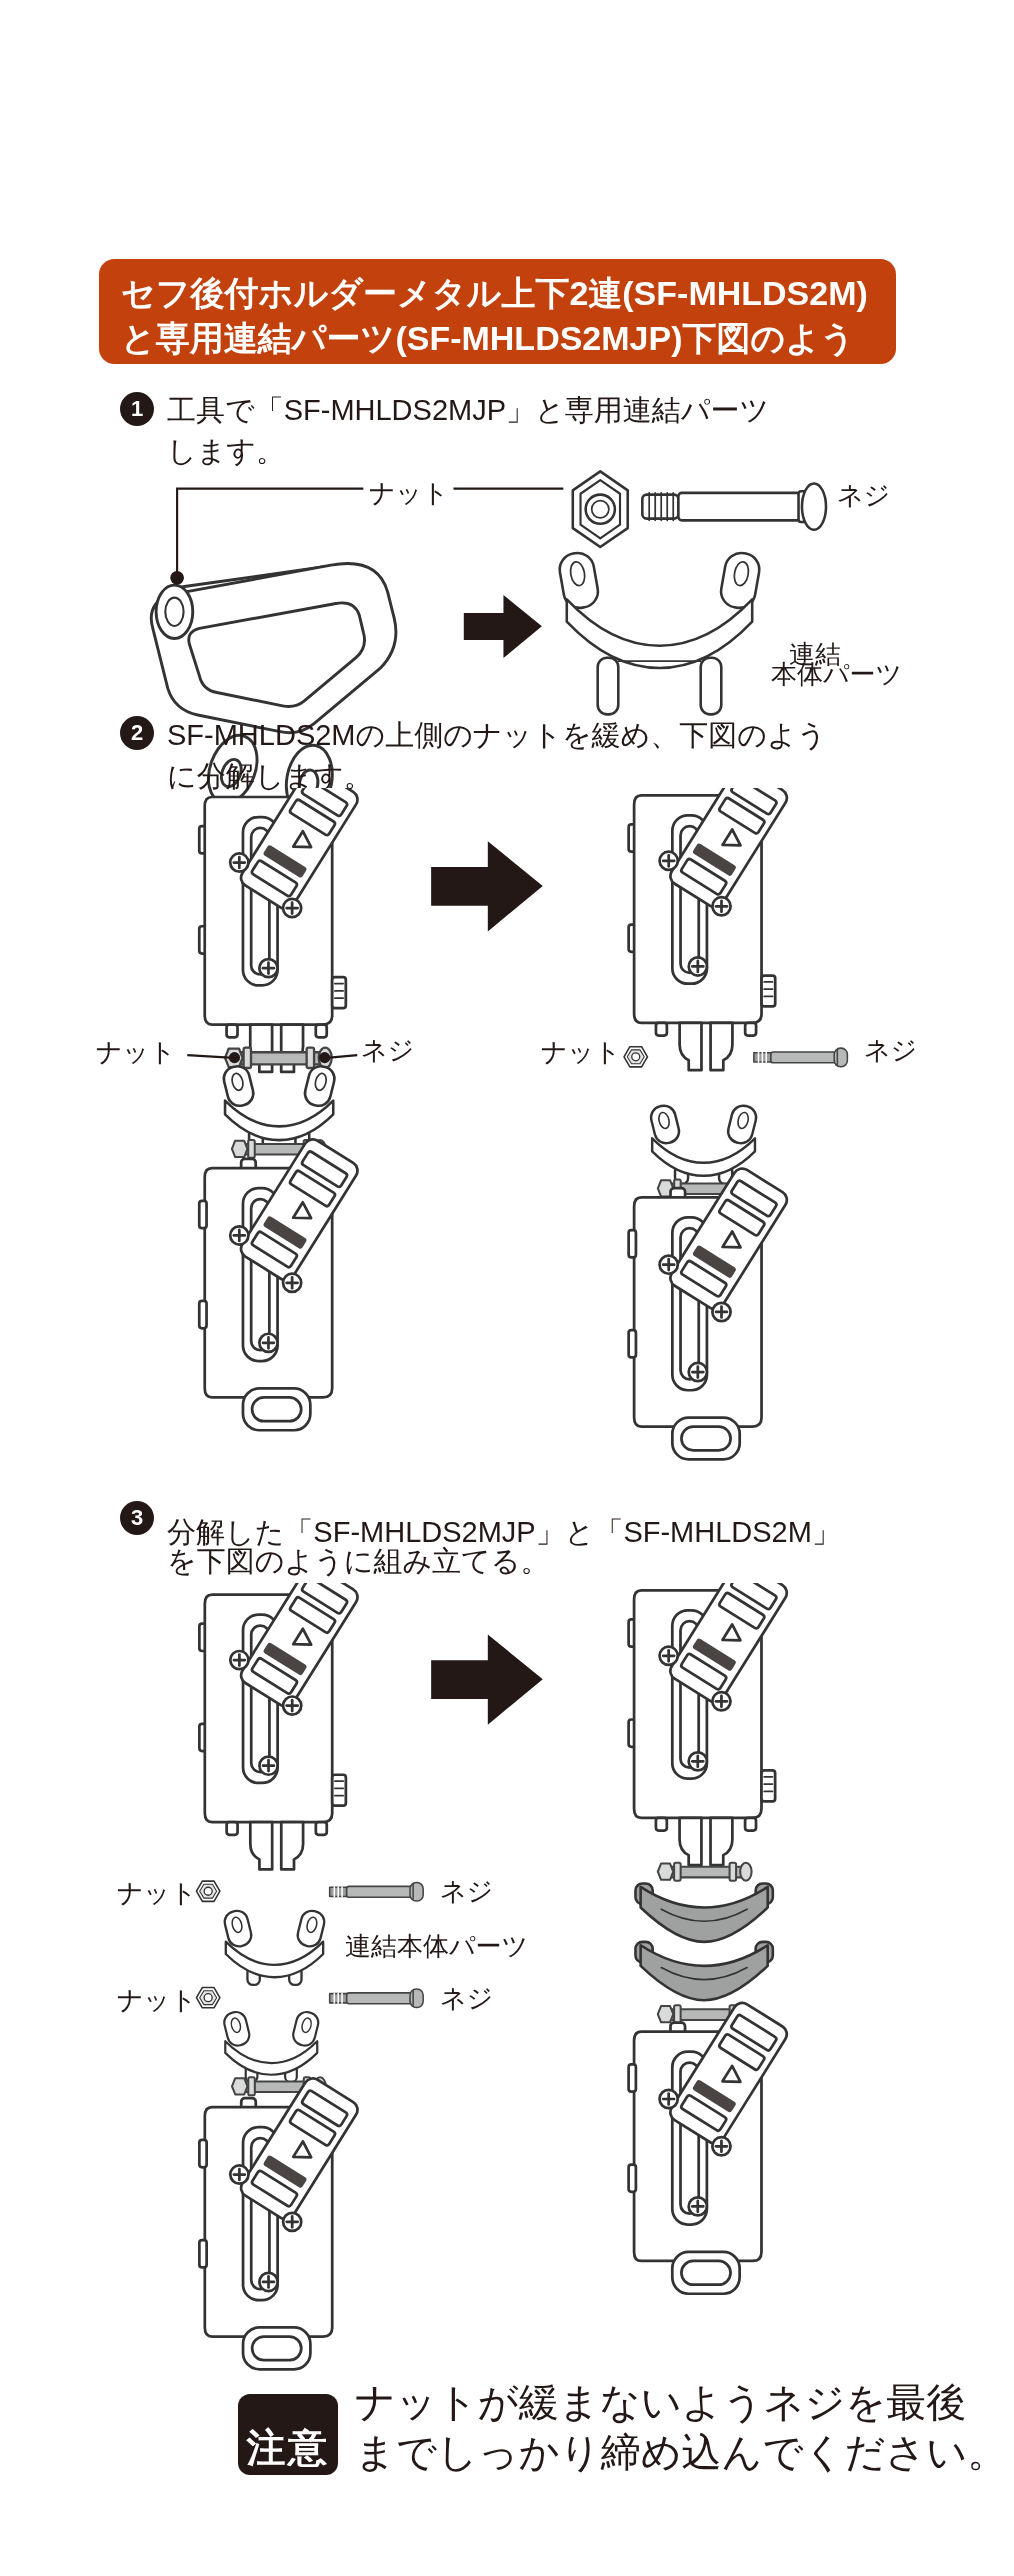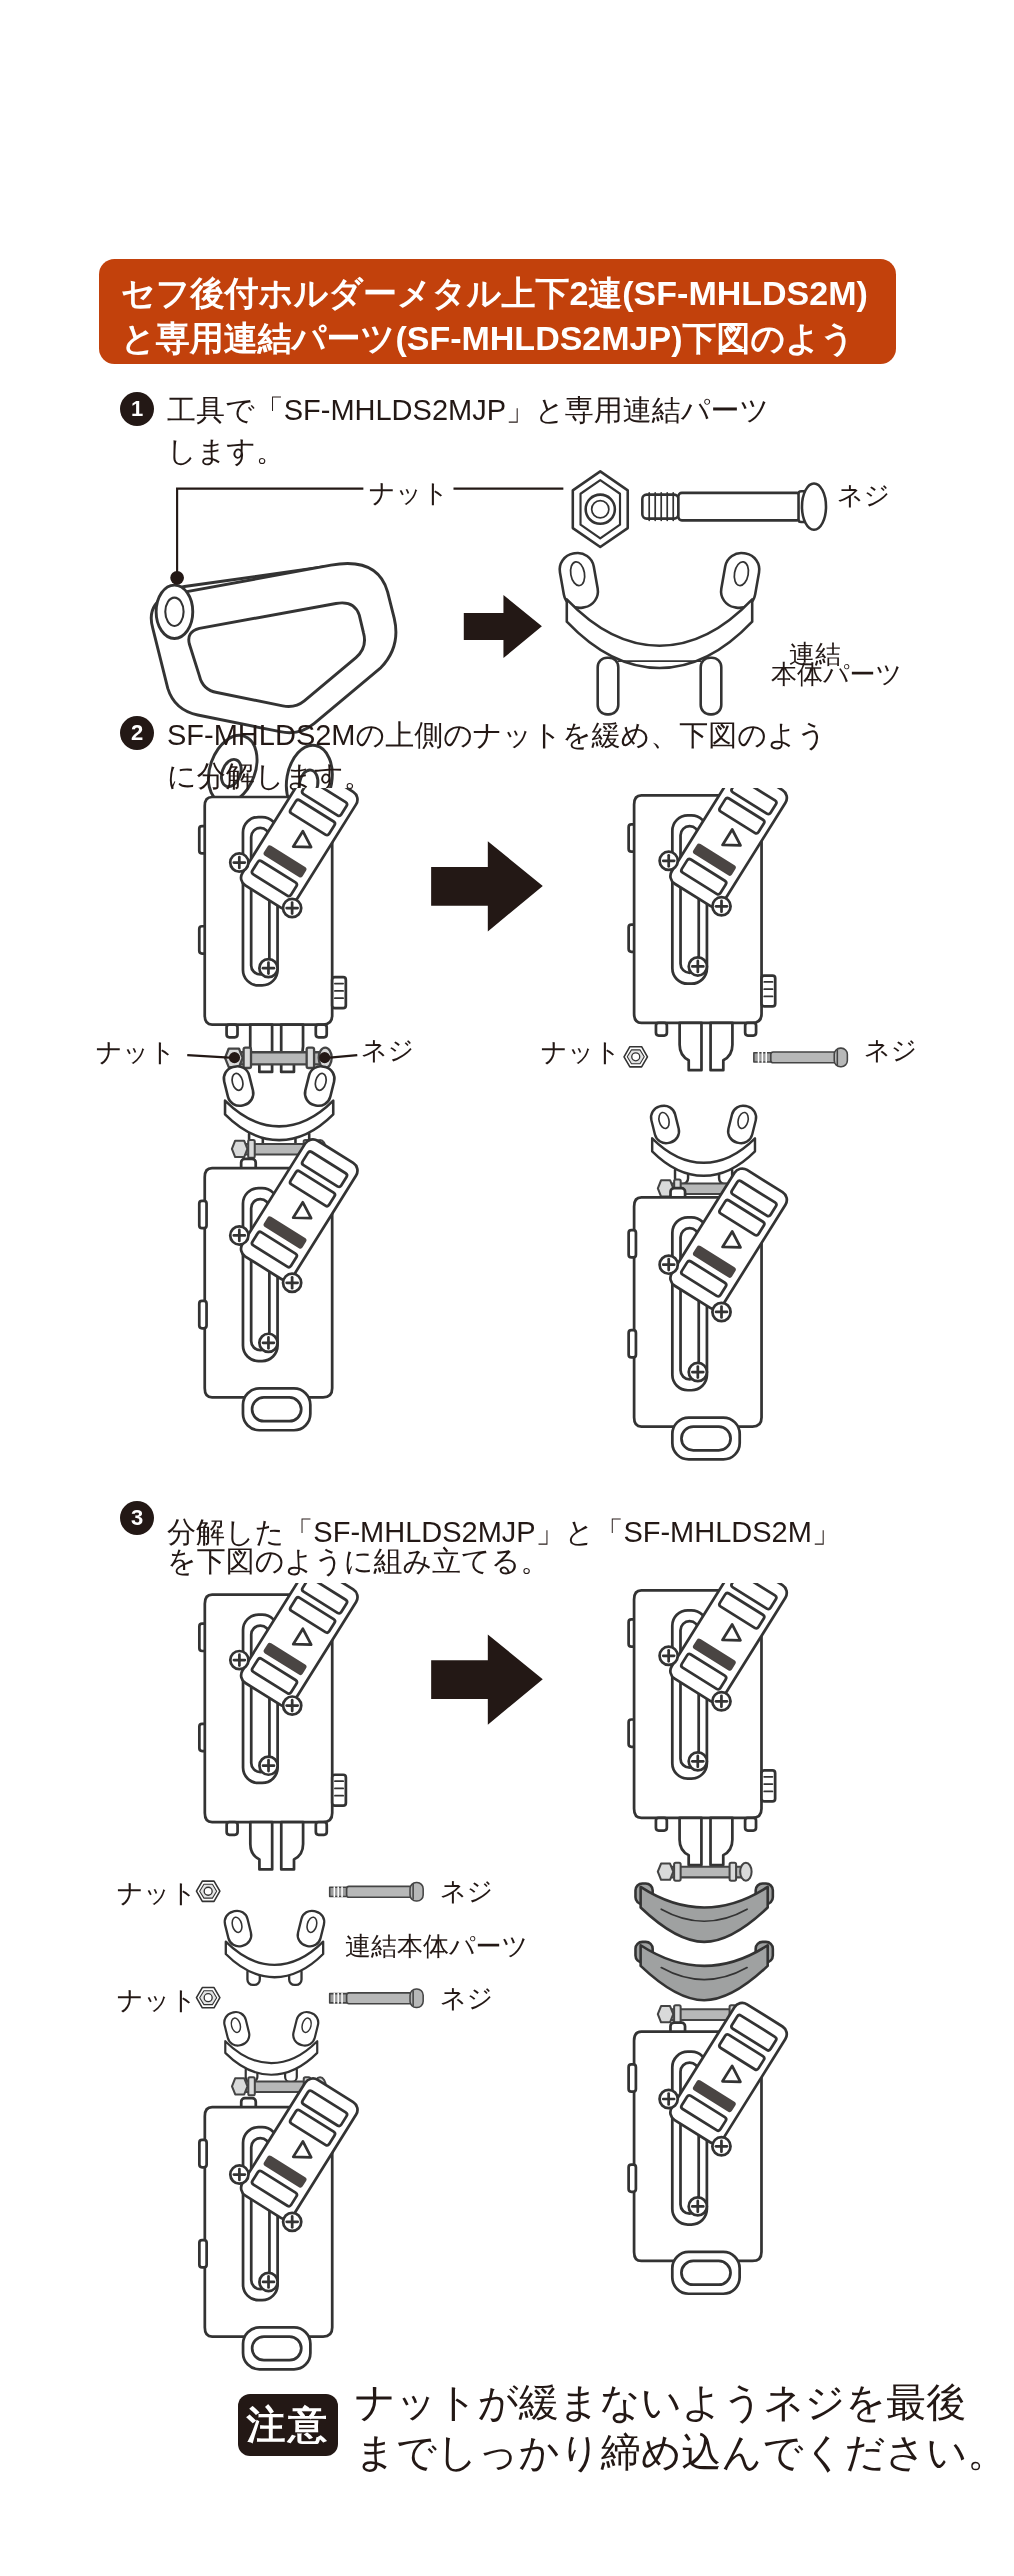--- a/index.html
+++ b/index.html
@@ -310,20 +310,20 @@
     <use href="#band" class="fillgray" transform="translate(620,418)"></use>
     <use href="#pin" transform="translate(646,488) scale(0.95)"></use>
     <use href="#holderLoop" transform="translate(612,512) scale(1.06)"></use>
   </svg>
   <div class="abs dlabel" style="left:117px;top:1877px;">ナット</div>
   <div class="abs dlabel" style="left:440px;top:1875px;">ネジ</div>
   <div class="abs dlabel" style="left:345px;top:1930px;text-align:center;">連結本体パーツ</div>
   <div class="abs dlabel" style="left:117px;top:1984px;">ナット</div>
   <div class="abs dlabel" style="left:440px;top:1982px;">ネジ</div>
 
-  <div class="abs notice-badge" style="left:238px;top:2394px;width:100px;height:62px;">
+  <div class="abs notice-badge" style="left:238px;top:2394px;width:100px;height:81px;align-items:flex-end;">
     <span>注意</span>
   </div>
   <div class="abs notice-line" style="left:355px;top:2382px;">ナットが緩まないようネジを最後</div>
   <div class="abs notice-line" style="left:355px;top:2432px;">までしっかり締め込んでください。</div>
 
 </div>
 
 
 </body></html>

